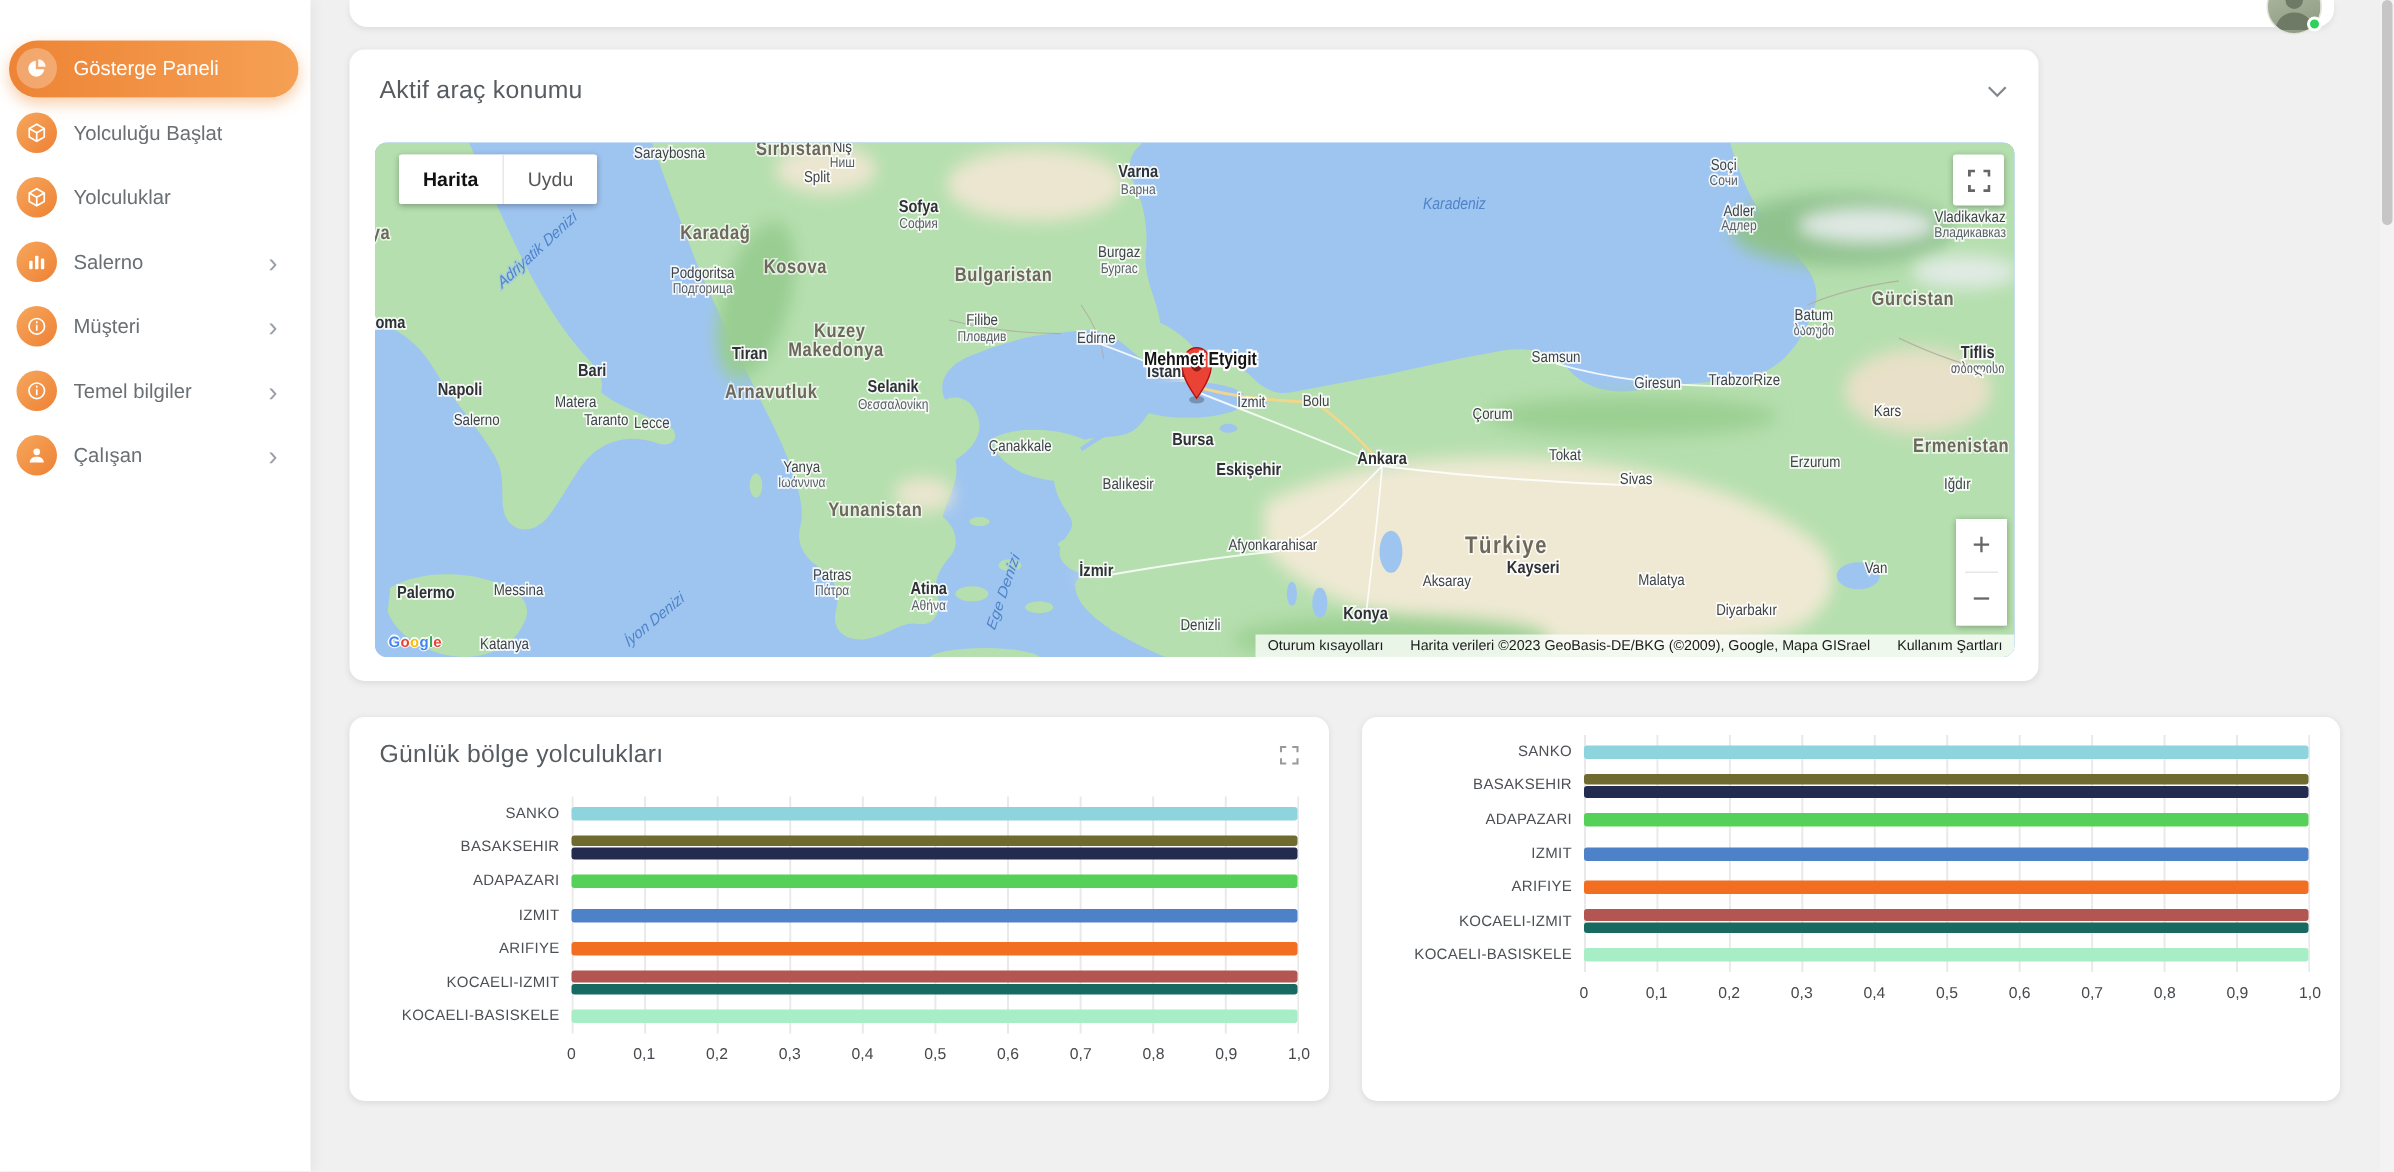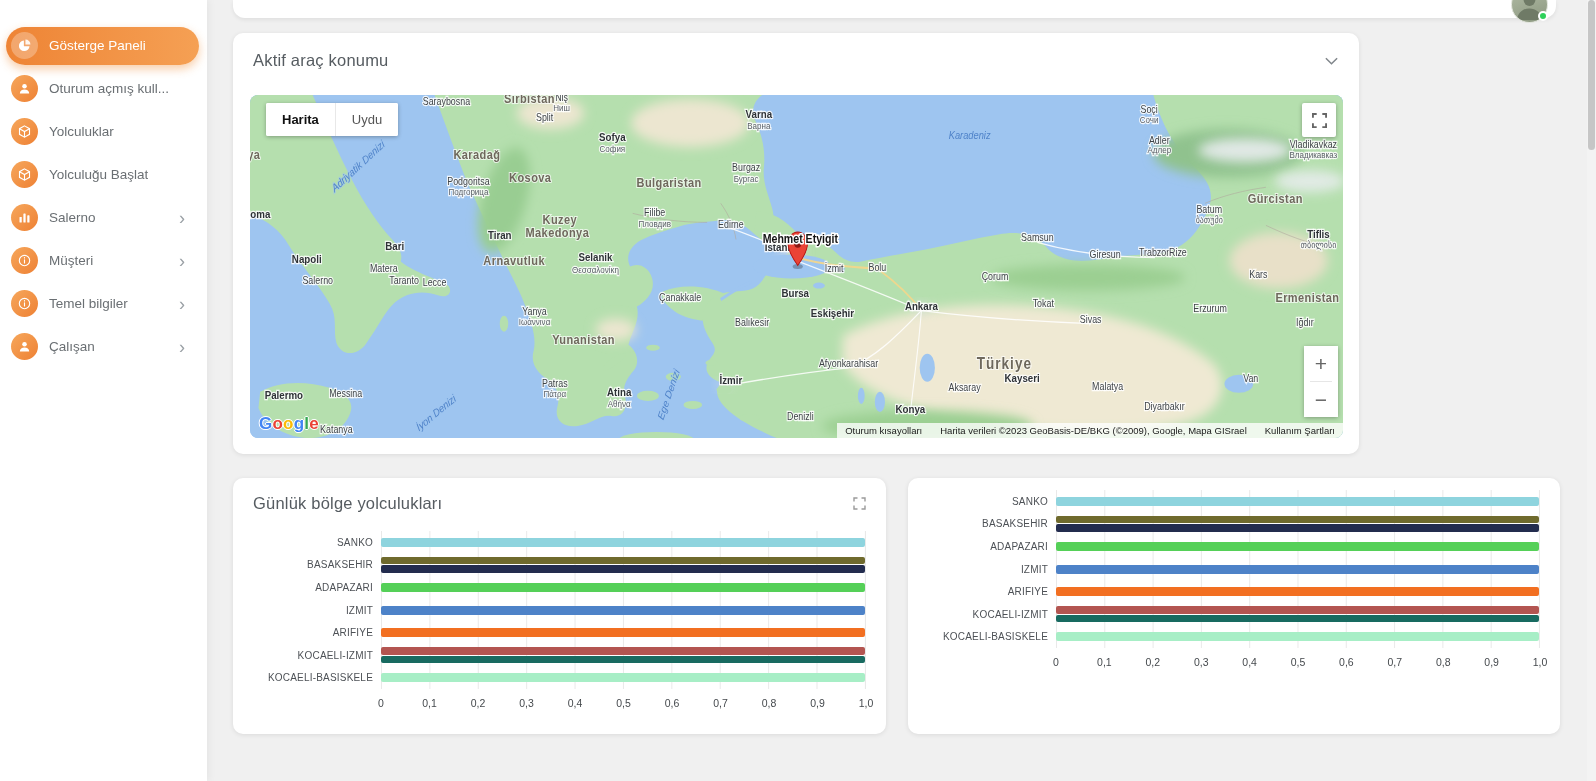--- a/index.html
+++ b/index.html
@@ -64,21 +64,21 @@
   .mt-btn.active{font-weight:bold;color:#111}
   .mt-btn + .mt-btn{border-left:1px solid #e8e8e8}
   .fs-btn{position:absolute;right:7px;top:8px;width:34px;height:34px;background:#fff;border:none;
           border-radius:2px;box-shadow:0 1px 4px rgba(0,0,0,.3);cursor:pointer;z-index:3;
           display:flex;align-items:center;justify-content:center;color:#666}
   .zoom-ctl{position:absolute;right:5px;bottom:21px;width:34px;background:#fff;border-radius:2px;
           box-shadow:0 1px 4px rgba(0,0,0,.3);z-index:3;display:flex;flex-direction:column}
   .zoom-ctl button{border:none;background:#fff;height:35px;font-size:21px;color:#666;cursor:pointer;
           font-family:"Liberation Sans",sans-serif;line-height:1}
   .zdiv{height:1px;background:#e6e6e6;margin:0 6px}
-  .glogo{position:absolute;left:9px;bottom:4px;font-size:17px;font-weight:bold;letter-spacing:.2px;
+  .glogo{position:absolute;left:9px;bottom:4px;font-size:10px;font-weight:bold;letter-spacing:.2px;
          z-index:3;text-shadow:-1px 0 #fff,1px 0 #fff,0 -1px #fff,0 1px #fff;cursor:pointer}
   .attrib{position:absolute;right:0;bottom:0;display:flex;gap:18px;align-items:center;
           background:rgba(255,255,255,.78);padding:2px 8px;font-size:9.5px;color:#1a1a1a;z-index:3}
   .attrib span{white-space:nowrap}
 
   
   .chart-card-l{left:26px;top:478px;width:653px;height:256px}
   .chart-card-r{left:701px;top:478px;width:652px;height:256px}
   .chart-card .card-head{padding:16px 20px 6px}
   .chart{padding:12px 20px 0}
@@ -104,48 +104,37 @@
               <path d="M11 4a8.5 8.5 0 1 0 9 9h-9z" fill="#fff"></path>
               <path d="M13.5 2.5v8h8a8 8 0 0 0-8-8z" fill="#fff" opacity=".9"></path>
             </svg>
           </span>
           <span class="side-label">Gösterge Paneli</span>
         </div>
       </div>
       <div class="side-item">
         <div class="item-pill">
           <span class="icon-circle">
-            <svg viewBox="0 0 24 24" fill="#fff">
-              <circle cx="12" cy="8.3" r="3.6"></circle>
-              <path d="M4.5 19.8c0-4.1 3.4-6.1 7.5-6.1s7.5 2 7.5 6.1z"></path>
-            </svg>
-          </span>
-          <span class="side-label">Oturum açmış kull...</span>
-        </div>
-      </div>
-      <div class="side-item">
-        <div class="item-pill">
-          <span class="icon-circle">
             <svg viewBox="0 0 24 24" fill="none" stroke="#fff" stroke-width="1.8">
               <path d="M12 3l8 4.5v9L12 21l-8-4.5v-9z"></path>
               <path d="M4 7.5l8 4.5 8-4.5M12 12v9"></path>
             </svg>
           </span>
-          <span class="side-label">Yolculuklar</span>
+          <span class="side-label">Yolculuğu Başlat</span>
         </div>
       </div>
       <div class="side-item">
         <div class="item-pill">
           <span class="icon-circle">
             <svg viewBox="0 0 24 24" fill="none" stroke="#fff" stroke-width="1.8">
               <path d="M12 3l8 4.5v9L12 21l-8-4.5v-9z"></path>
               <path d="M4 7.5l8 4.5 8-4.5M12 12v9"></path>
             </svg>
           </span>
-          <span class="side-label">Yolculuğu Başlat</span>
+          <span class="side-label">Yolculuklar</span>
         </div>
       </div>
       <div class="side-item">
         <div class="item-pill">
           <span class="icon-circle">
             <svg viewBox="0 0 24 24" fill="#fff">
               <rect x="4" y="11" width="3.6" height="9" rx="1"></rect>
               <rect x="10.2" y="5.5" width="3.6" height="14.5" rx="1"></rect>
               <rect x="16.4" y="8.5" width="3.6" height="11.5" rx="1"></rect>
             </svg>

